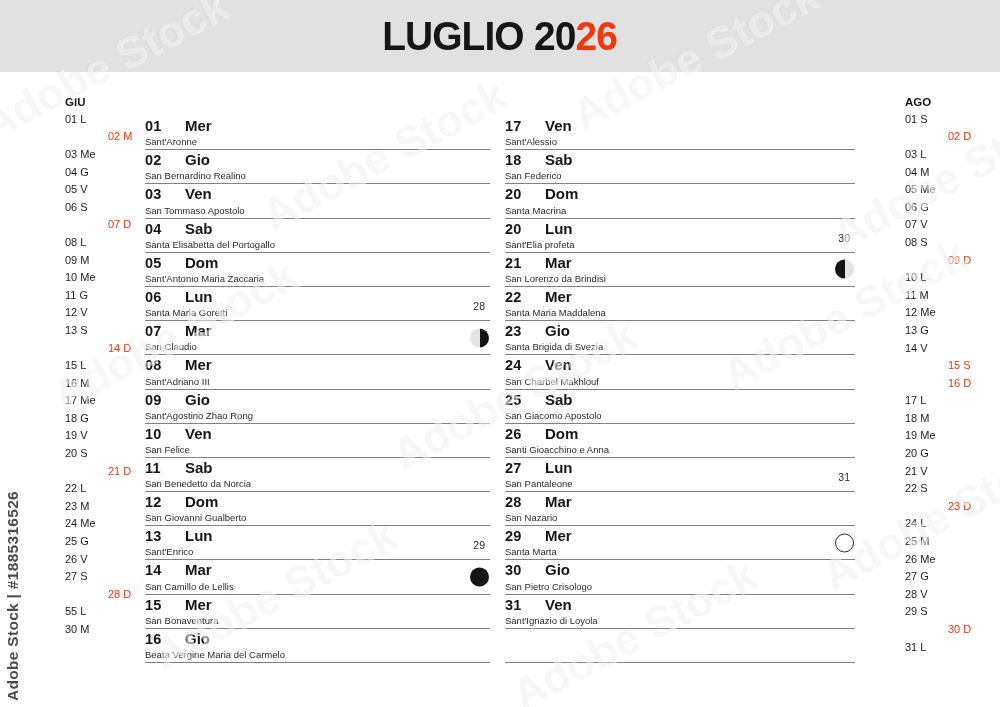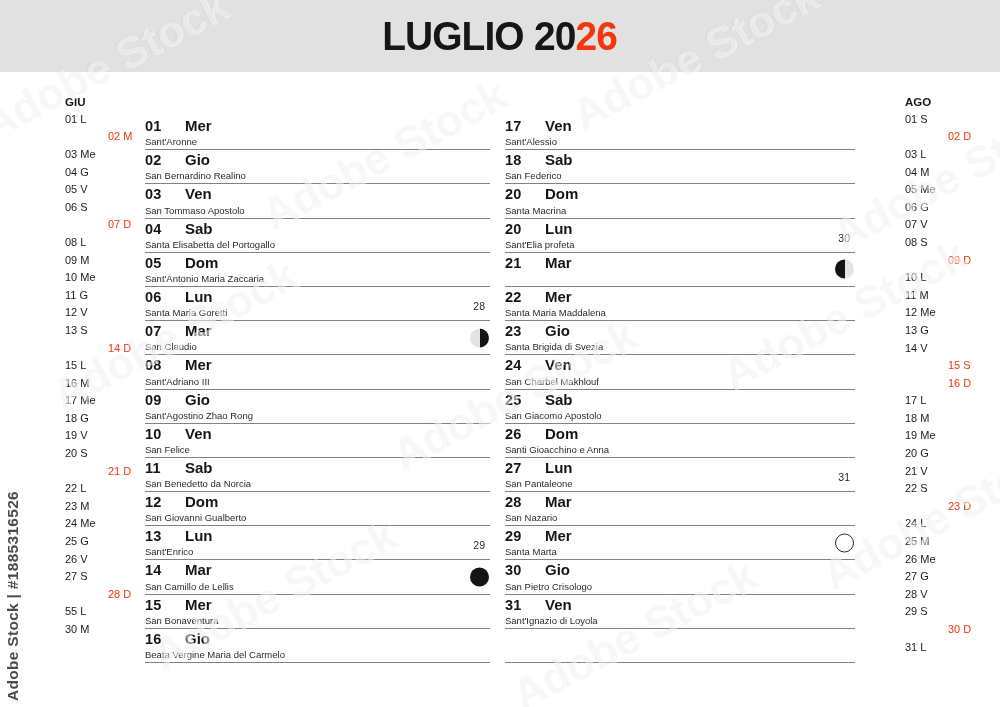--- a/index.html
+++ b/index.html
@@ -297,20 +297,21 @@
     </div>
     <div class="saint">Sant'Elia profeta</div>
     <span class="week-num">30</span>
 
   </div>
       <div class="day-row">
     <div class="day-head">
       <span class="day-num">21</span>
       <span class="day-name">Mar</span>
     </div>
+    <div class="saint">San Lorenzo da Brindisi</div>
 
     <span class="moon first_quarter"></span>
   </div>
       <div class="day-row">
     <div class="day-head">
       <span class="day-num">22</span>
       <span class="day-name">Mer</span>
     </div>
     <div class="saint">Santa Maria Maddalena</div>
 

